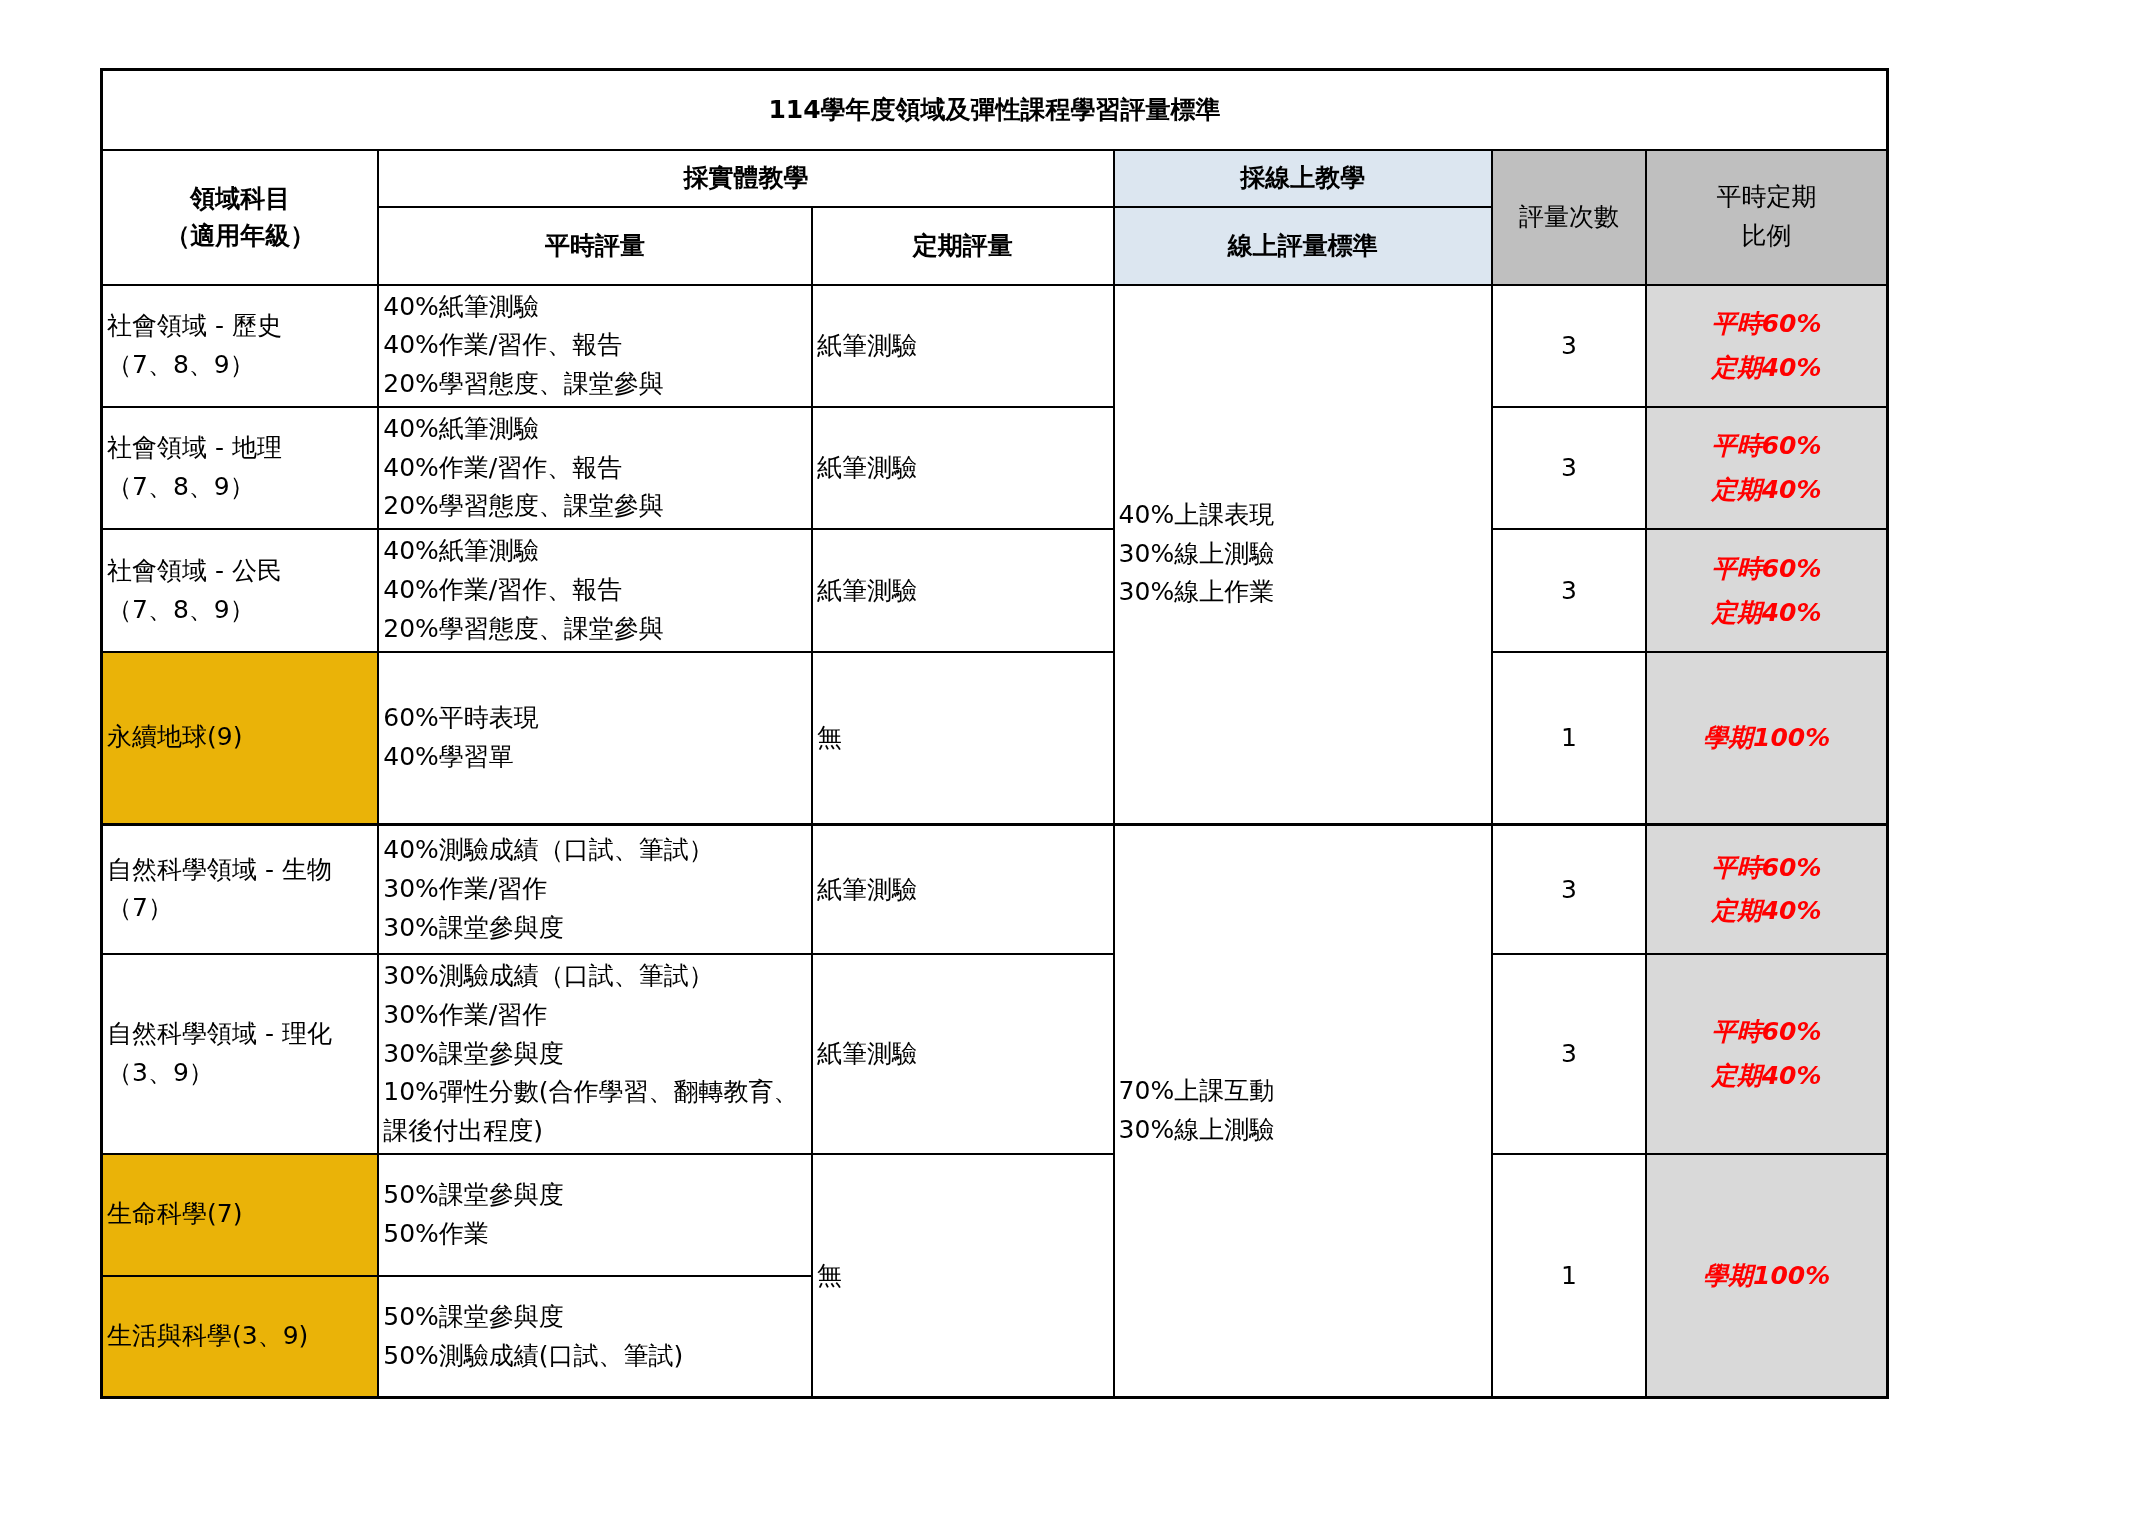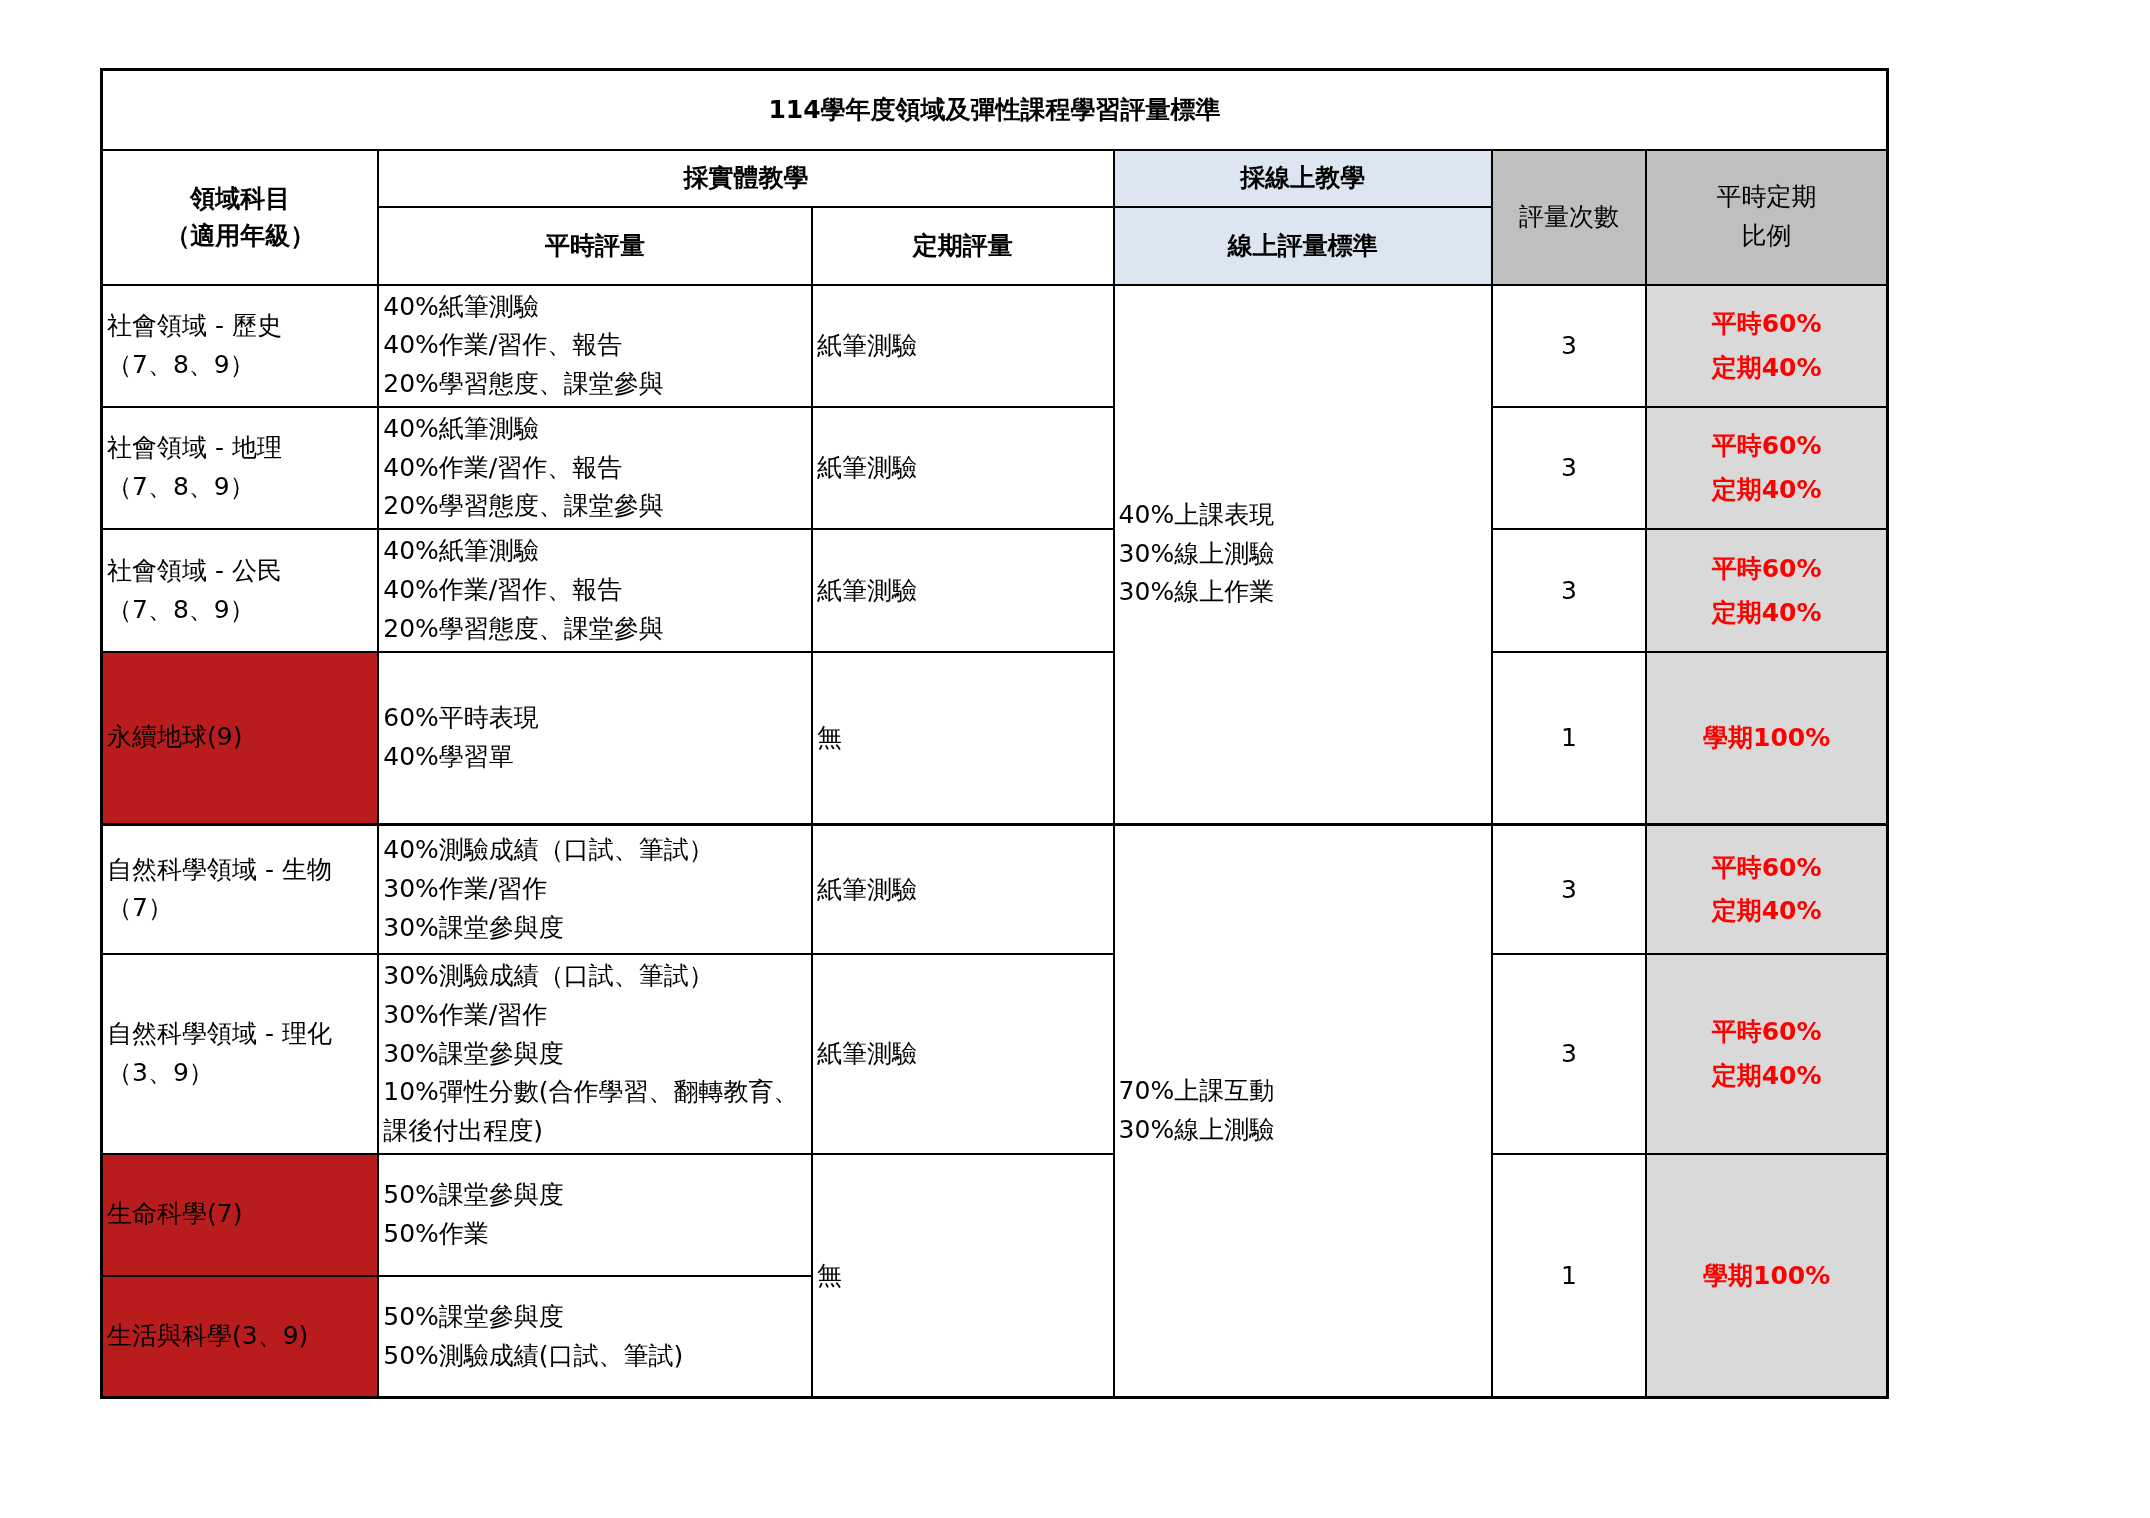--- a/index.html
+++ b/index.html
@@ -23,27 +23,27 @@
   }
   td.title-cell {
     font-size: 38px; font-weight: bold; text-align: center;
     border-bottom: 3px solid #000;
   }
   td.hdr  { font-weight: bold; font-size: 27px; text-align: center; white-space: pre-line; line-height: 1.5; }
   td.hdr-plain { font-weight: normal; font-size: 26px; text-align: center; white-space: pre-line; line-height: 1.55; }
   td.blue  { background: #dce6f0; }
   td.gray  { background: #bfbfbf; }
   td.lgray { background: #d9d9d9; }
-  td.green { background: #b91c1c; }
+  td.green { background: #eab308; }
   td.left   { text-align: left; padding: 4px 10px; white-space: pre-line; line-height: 1.55; }
   td.center { white-space: pre-line; }
   td.count  { font-size: 27px; text-align: center; }
   td.ratio  {
     color: #ff0000; font-weight: bold; font-size: 27px;
-    text-align: center; white-space: pre-line; line-height: 1.75;
+    text-align: center; white-space: pre-line; line-height: 1.75; font-style: italic;
   }
   tr.block-sep td { border-top: 3px solid #000; }
 </style>
 </head>
 <body>
 
 <div class="sheet">
   <table class="grid">
     <colgroup>
       <col style="width:283px">

